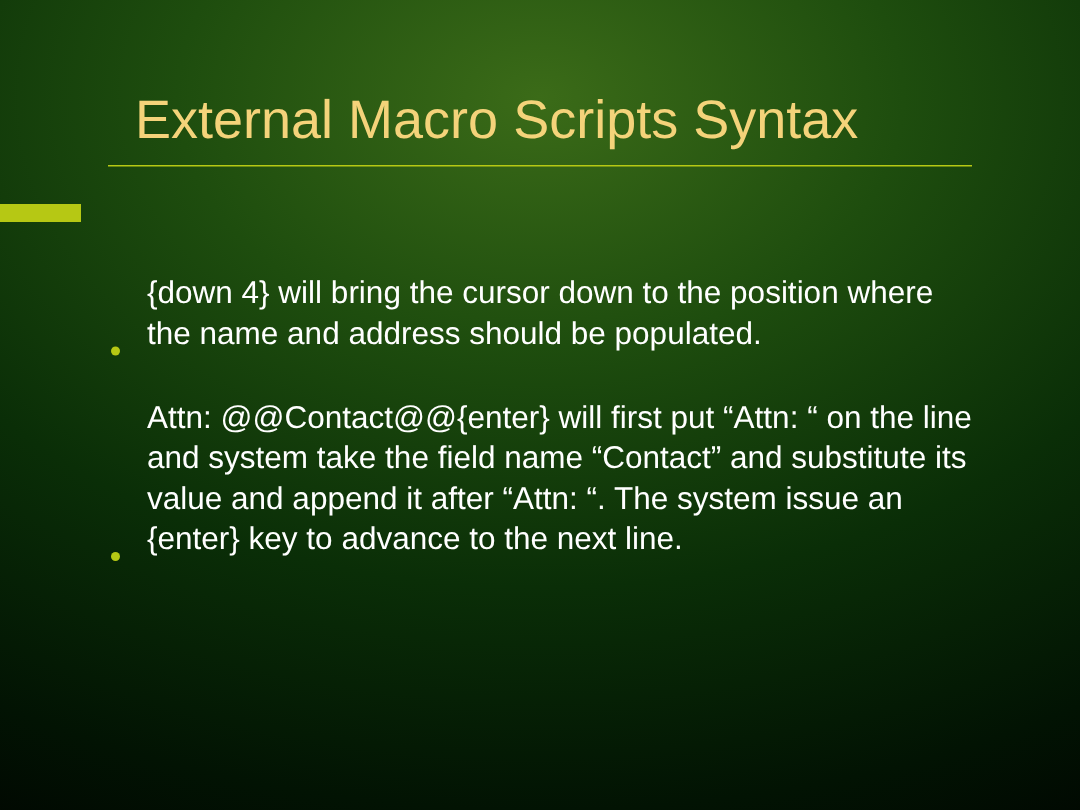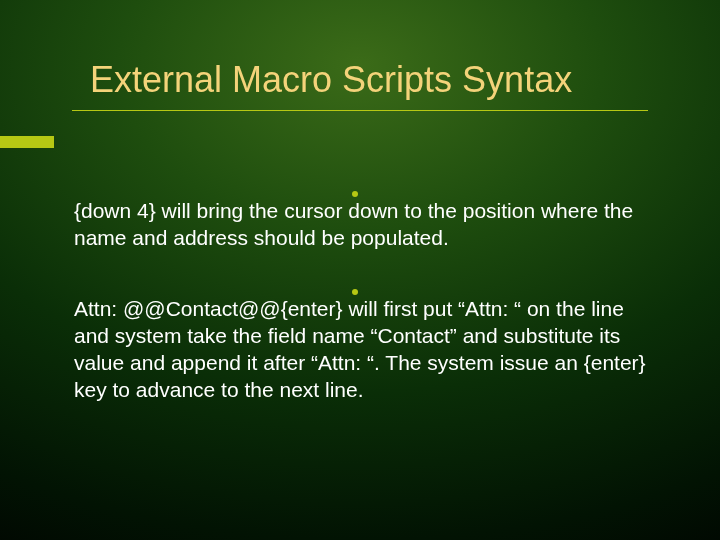--- a/index.html
+++ b/index.html
@@ -52,23 +52,22 @@
     border-top: 1.5px solid #b6c814;
   }
   .body {
     position: absolute;
     left: 74px;
     top: 182px;
     width: 580px;
   }
   .bullet {
     display: flex;
-    align-items: center;
+    align-items: flex-end;
     margin-bottom: 28px;
-    flex-direction: column;
   }
   .bullet .dot {
     flex: 0 0 auto;
     width: 6px;
     height: 6px;
     border-radius: 50%;
     background: #b6c814;
     margin-top: 9px;
     margin-right: 18px;
   }

